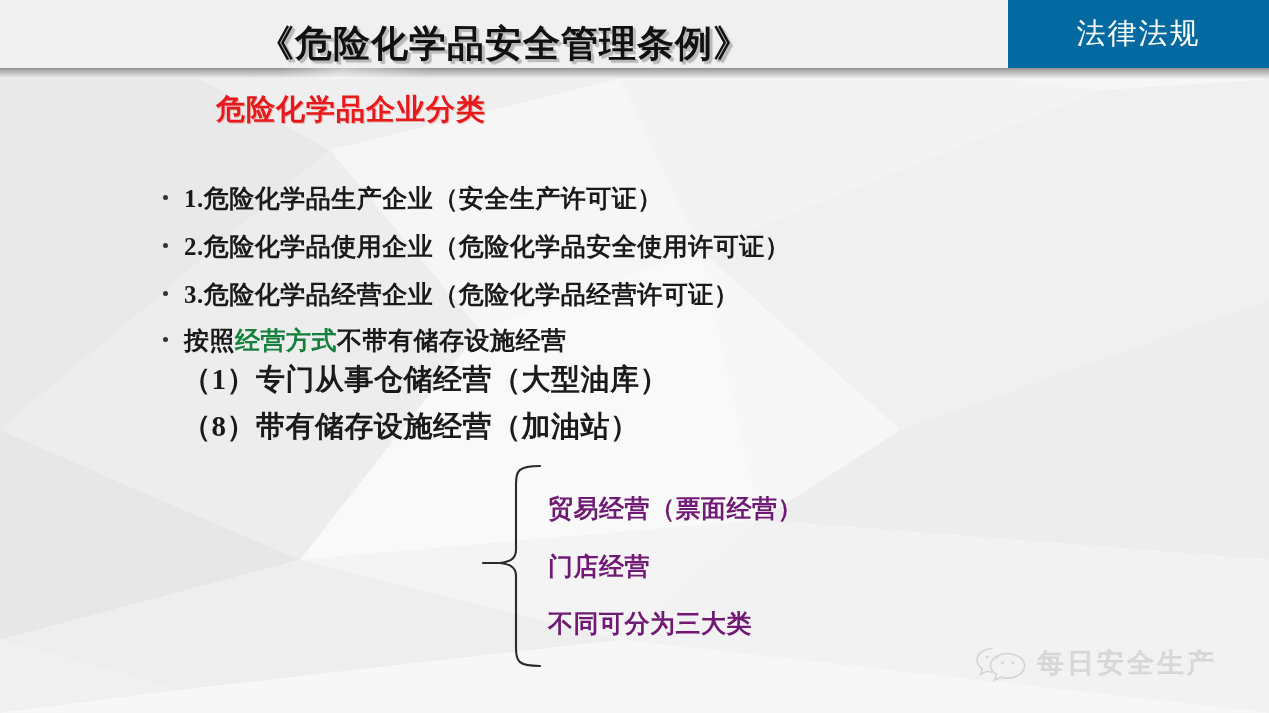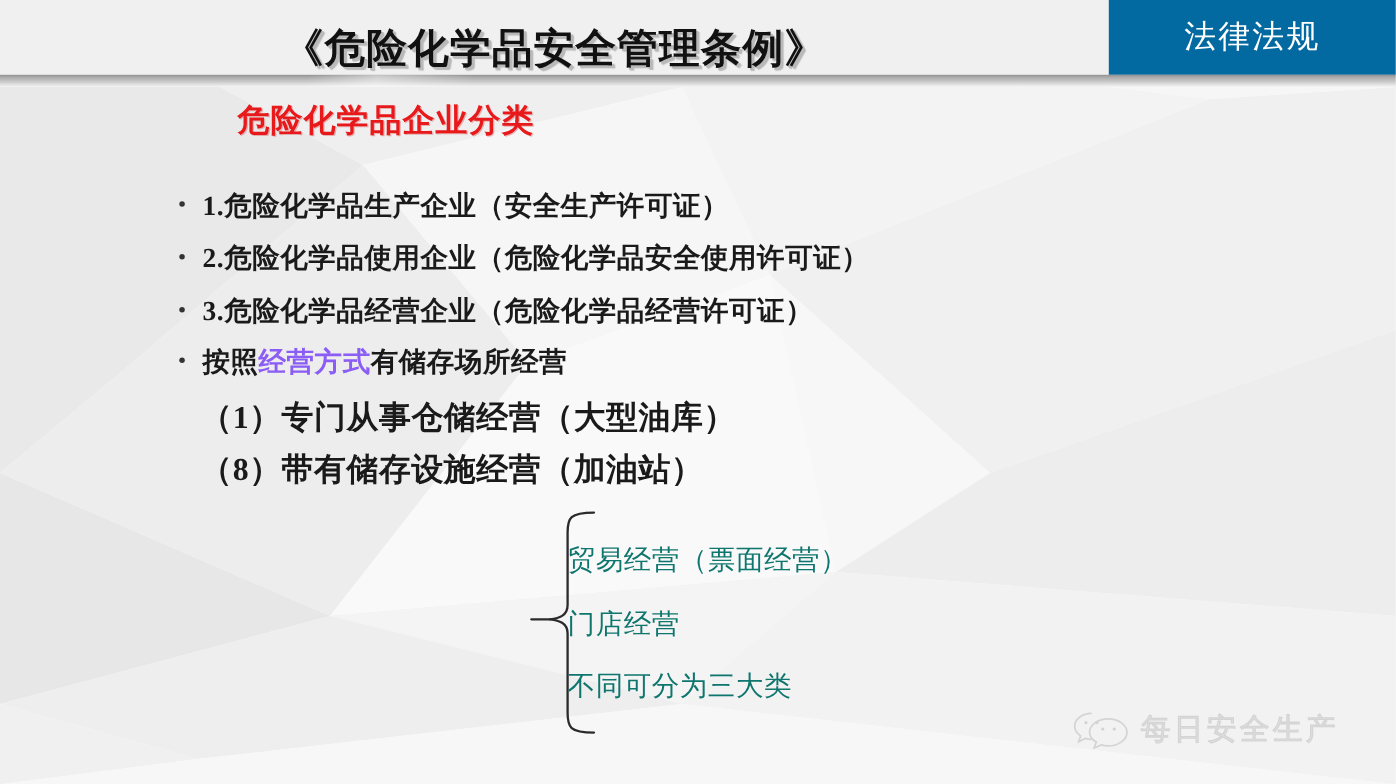--- a/index.html
+++ b/index.html
@@ -56,42 +56,43 @@
     text-shadow:1px 1px 0 rgba(210,60,60,.35);
     white-space:nowrap;
     margin-left:44px;
   }
 
   .bullet-row{
     position:absolute;left:163px;
     display:flex;align-items:baseline;
     font-size:25px;color:#1a1a1a;white-space:nowrap;
     letter-spacing:.5px;
+    margin-top:12px;
   }
   .bullet-dot{
     display:inline-block;width:5px;height:5px;border-radius:50%;
     background:#333;margin-right:16px;position:relative;top:-7px;
     flex:none;
   }
   .bullet-text{font-family:"Liberation Serif","DejaVu Serif",serif;font-weight:bold;}
-  .accent{color:#8b5cf6;}
+  .accent{color:#15803d;}
 
   .sub-row{
     position:absolute;left:182px;
     font-size:29px;color:#1a1a1a;white-space:nowrap;
     font-family:"Liberation Serif","DejaVu Serif",serif;font-weight:bold;
     letter-spacing:.5px;
   }
 
   
   #brace-svg{position:absolute;left:478px;top:462px;}
   .brace-item{
-    position:absolute;left:516px;
-    font-size:25px;color:#0f766e;white-space:nowrap;
-    font-family:"Liberation Serif","DejaVu Serif",serif;font-weight:normal;
+    position:absolute;left:548px;
+    font-size:25px;color:#701a75;white-space:nowrap;
+    font-family:"Liberation Serif","DejaVu Serif",serif;font-weight:bold;
     letter-spacing:.5px;
   }
 
   
   #watermark{
     position:absolute;left:975px;top:645px;
     display:flex;align-items:flex-start;gap:10px;
     opacity:.85;
   }
   #watermark-text{
@@ -145,21 +146,21 @@
     <span class="bullet-dot"></span>
     <span class="bullet-text">2.危险化学品使用企业（危险化学品安全使用许可证）</span>
   </div>
   <div class="bullet-row" style="top:266px">
     <span class="bullet-dot"></span>
     <span class="bullet-text">3.危险化学品经营企业（危险化学品经营许可证）</span>
   </div>
 
   <div class="bullet-row" style="top:312px">
     <span class="bullet-dot"></span>
-    <span class="bullet-text"><span>按照</span><span class="accent">经营方式</span><span>有储存场所经营</span></span>
+    <span class="bullet-text"><span>按照</span><span class="accent">经营方式</span><span>不带有储存设施经营</span></span>
   </div>
 
   <div class="sub-row" style="top:360px">（1）专门从事仓储经营（大型油库）</div>
   <div class="sub-row" style="top:407px">（8）带有储存设施经营（加油站）</div>
 
 
   <svg id="brace-svg" width="70" height="210" viewBox="0 0 70 210">
     <path d="M62 4 C 40 4, 38 9, 38 22
              L 38 88 C 38 98, 30 100, 22 101
              C 30 102, 38 104, 38 114

